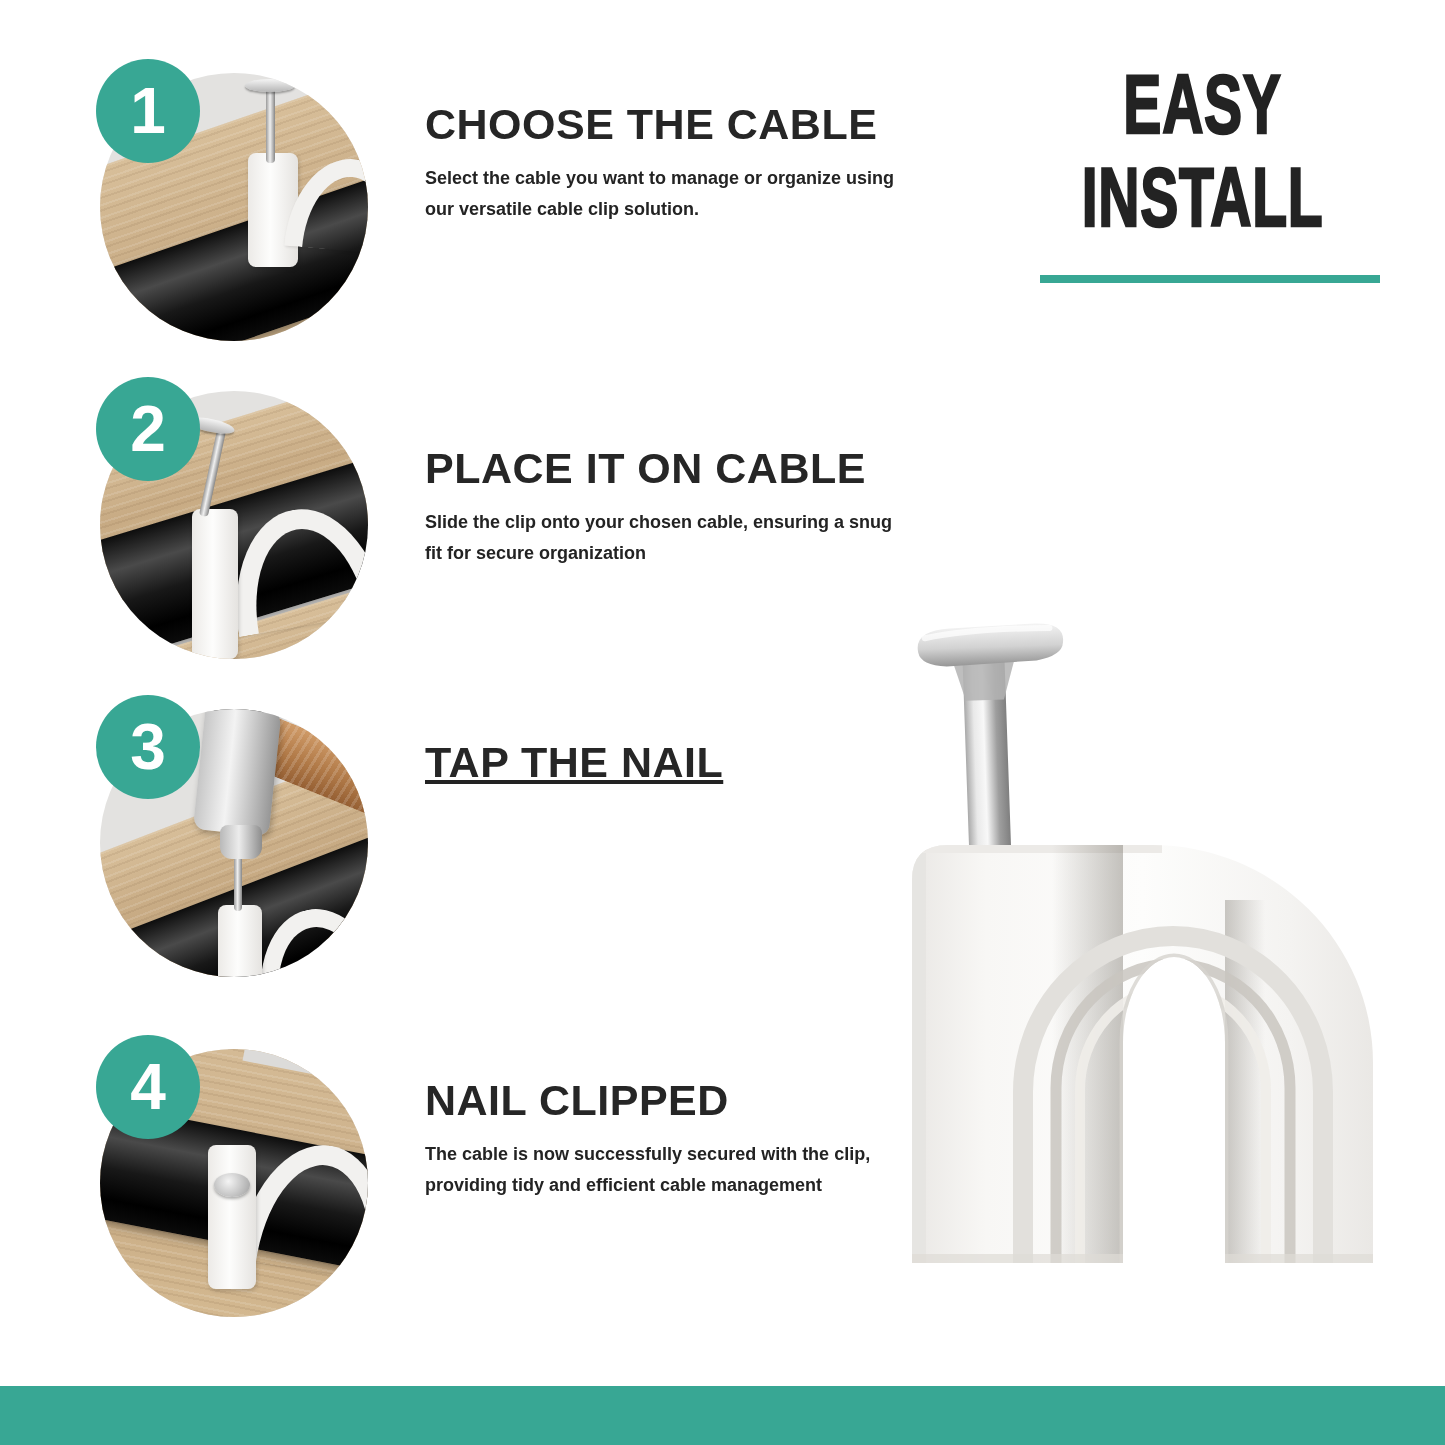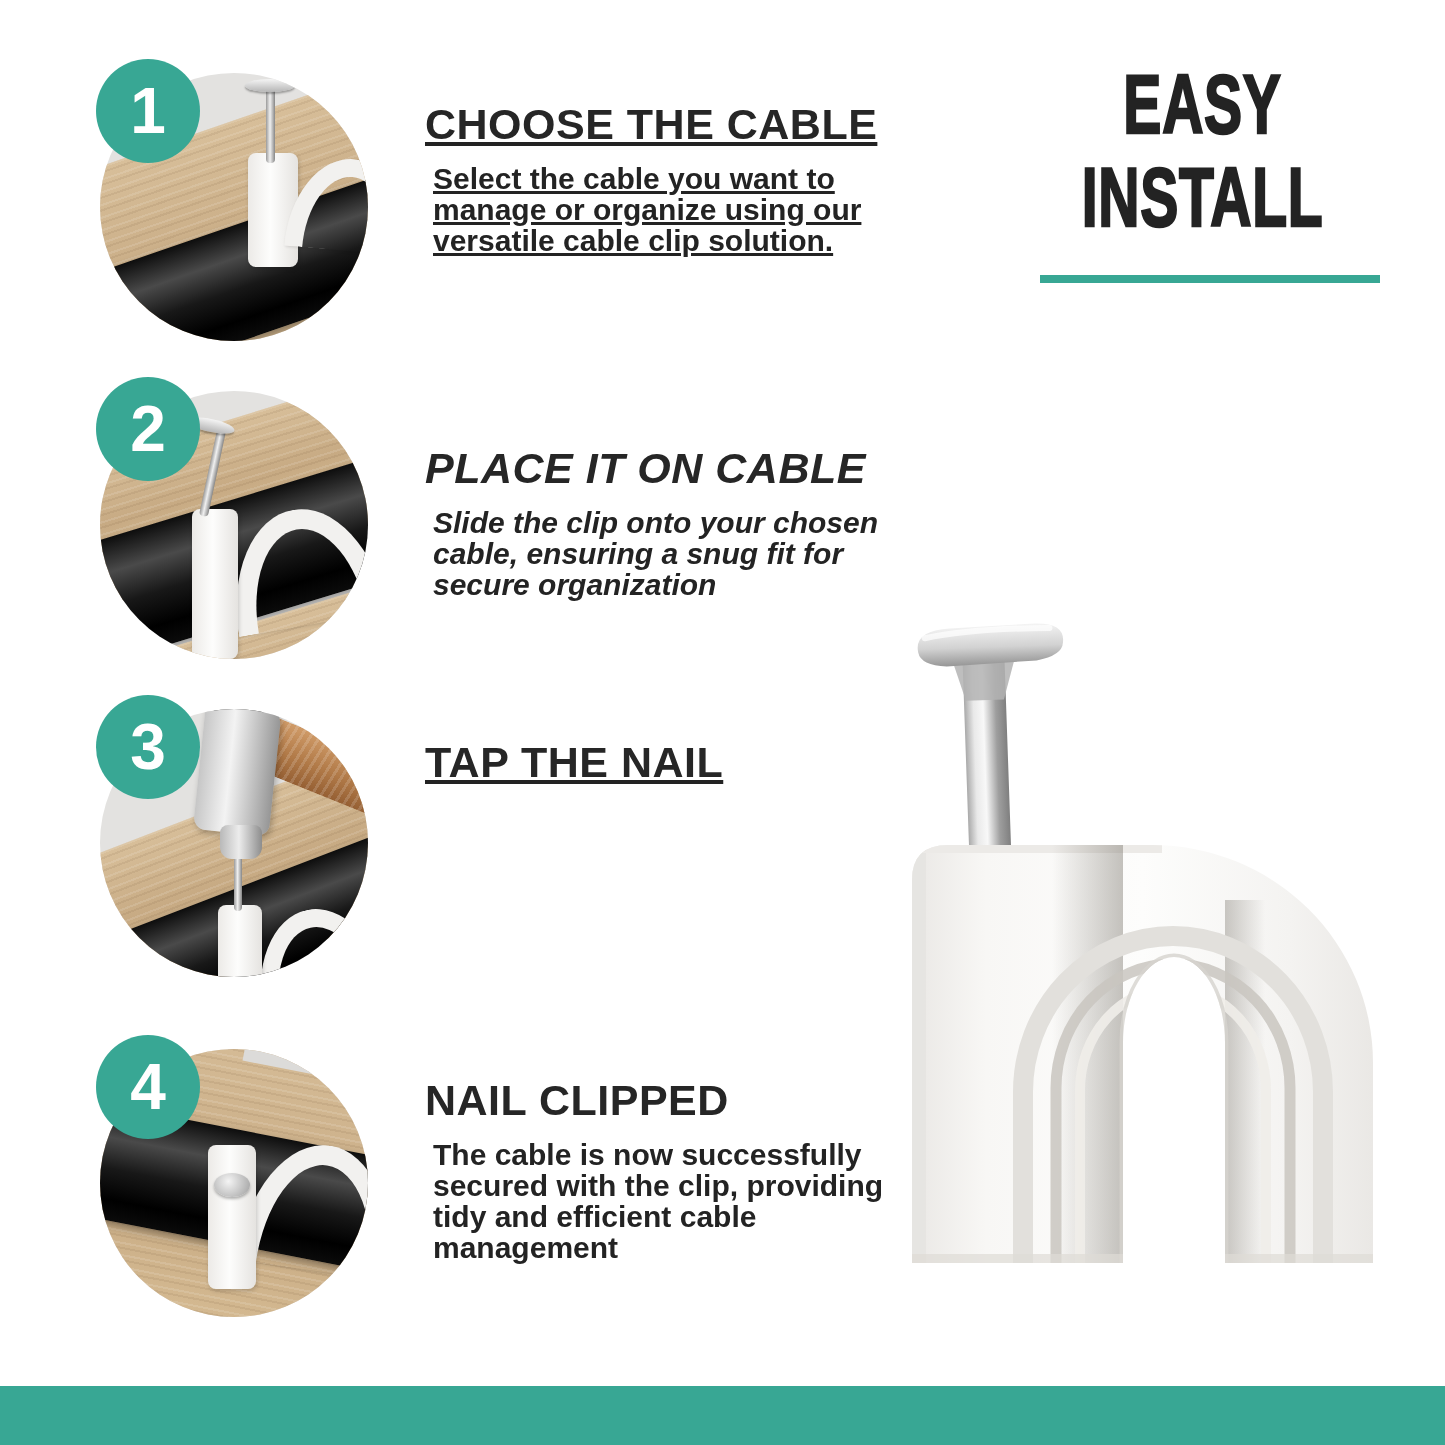--- a/index.html
+++ b/index.html
@@ -71,22 +71,22 @@
       background:#dcdbd9;}
   .s4 .cable{left:-105px;top:84px;width:510px;height:114px;transform:rotate(11deg);}
   .s4 .clipcol{left:108px;top:96px;width:48px;height:144px;}
   .s4 .cliparch{left:144px;top:96px;width:114px;height:106px;border-width:20px;transform:rotate(8deg);}
   .s4 .nailflush{position:absolute;left:114px;top:124px;width:36px;height:24px;border-radius:50%;
       background:radial-gradient(circle at 40% 35%,#f4f4f4,#9d9d9d);box-shadow:0 2px 3px rgba(0,0,0,.3);}
 
   
   .copy{position:absolute;left:425px;}
   .copy h2{margin:0 0 14px 0;font-size:43px;font-weight:bold;letter-spacing:.5px;color:#262626;}
-  .copy p{margin:8px;font-size:30px;line-height:31px;font-weight:bold;color:#232323;}
-  .copy1{top:100px;width:470px;text-decoration:underline;} .copy2{top:444px;width:470px;font-style:italic;}
+  .copy p{margin:0;font-size:18px;line-height:31px;font-weight:bold;color:#232323;}
+  .copy1{top:100px;width:470px;} .copy2{top:444px;width:470px;}
   .copy3{top:738px;width:420px;text-decoration:underline;} .copy4{top:1076px;width:470px;}
 
   
   .heading{position:absolute;left:1000px;top:58px;width:405px;text-align:center;
            font-size:84px;line-height:93px;font-weight:bold;color:#232323;
            transform:scaleX(.68);transform-origin:50% 0;-webkit-text-stroke:2.5px #232323;
            letter-spacing:1px;}
   .heading-underline{position:absolute;left:1040px;top:275px;width:340px;height:8px;background:#38A794;}
 
   

